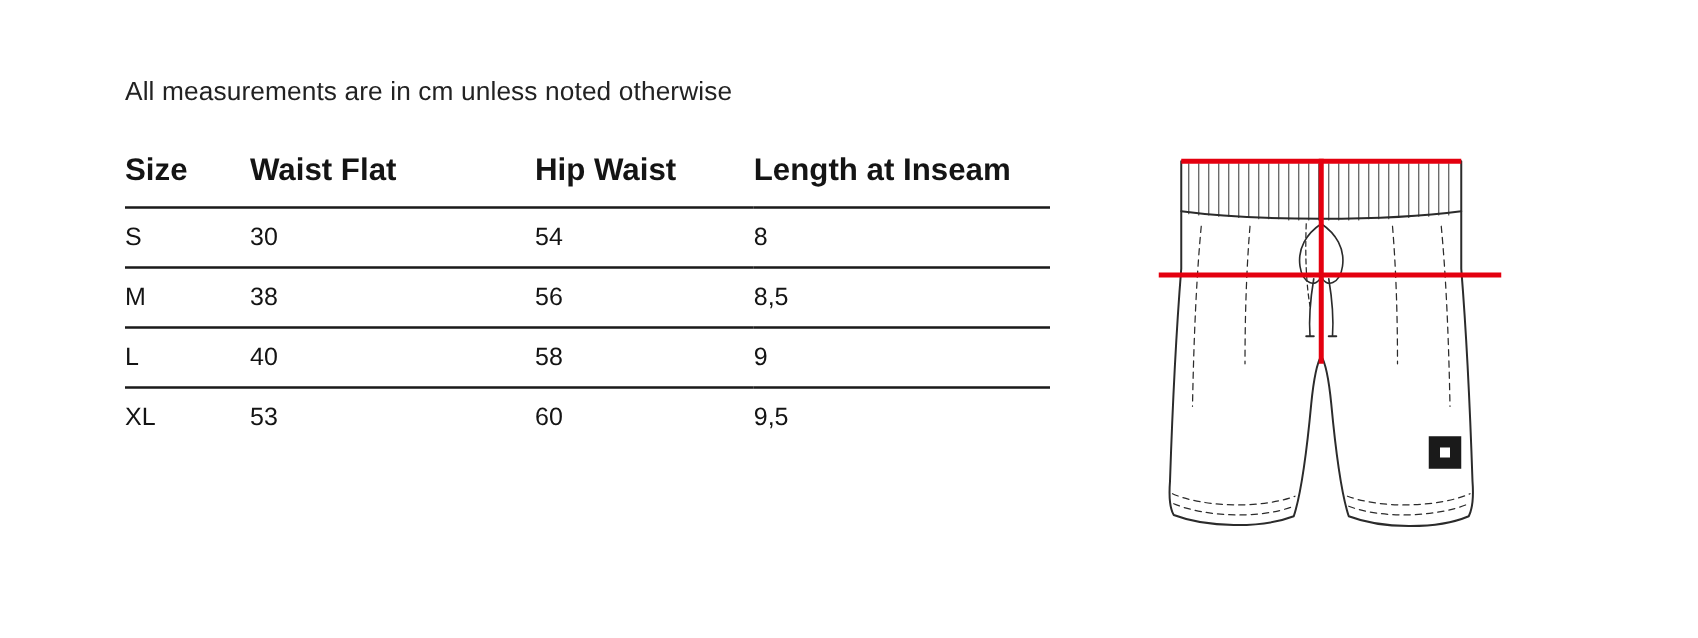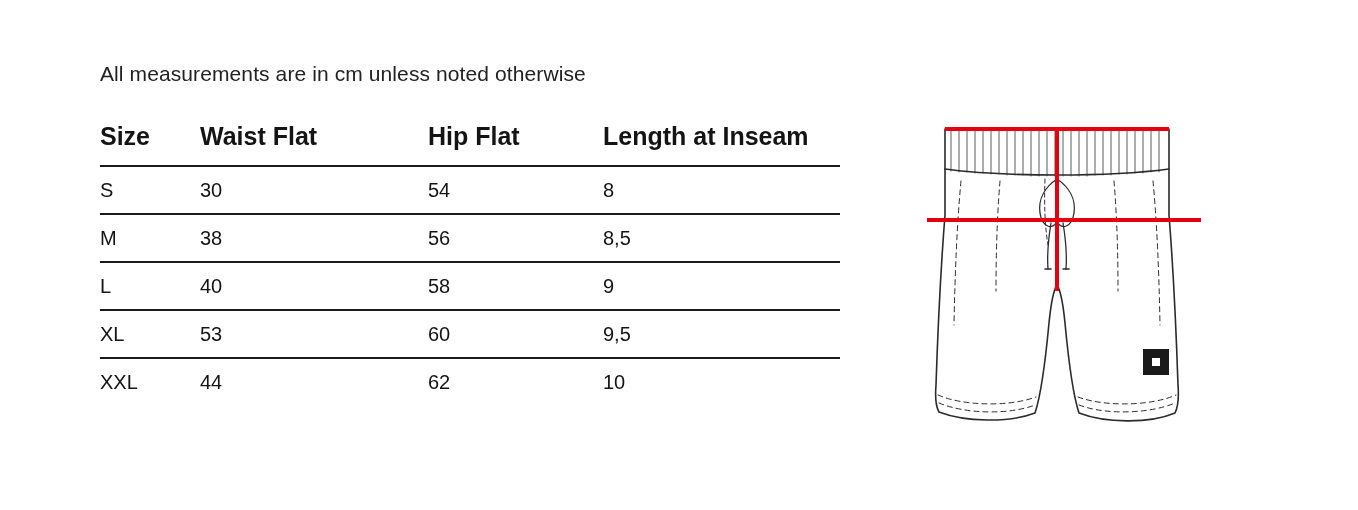--- a/index.html
+++ b/index.html
@@ -91,21 +91,21 @@
 <div class="page">
 
   <div class="chart-wrap">
     <div class="note">All measurements are in cm unless noted otherwise</div>
 
     <table class="size-table">
       <thead>
         <tr>
           <th class="col-size">Size</th>
           <th class="col-waist">Waist Flat</th>
-          <th class="col-hip">Hip Flat</th>
+          <th class="col-hip">Hip Waist</th>
           <th class="col-length">Length at Inseam</th>
         </tr>
       </thead>
       <tbody>
         <tr>
           <td class="cell-size">S</td>
           <td class="cell-waist">30</td>
           <td class="cell-hip">54</td>
           <td class="cell-length">8</td>
         </tr>
@@ -119,26 +119,20 @@
           <td class="cell-size">L</td>
           <td class="cell-waist">40</td>
           <td class="cell-hip">58</td>
           <td class="cell-length">9</td>
         </tr>
         <tr>
           <td class="cell-size">XL</td>
           <td class="cell-waist">53</td>
           <td class="cell-hip">60</td>
           <td class="cell-length">9,5</td>
-        </tr>
-        <tr>
-          <td class="cell-size">XXL</td>
-          <td class="cell-waist">44</td>
-          <td class="cell-hip">62</td>
-          <td class="cell-length">10</td>
         </tr>
       </tbody>
     </table>
   </div>
 
   <div class="drawing">
     <svg width="400" height="350" viewBox="0 0 400 350" xmlns="http://www.w3.org/2000/svg">
       <g fill="none" stroke="#2b2b2b" stroke-width="1.6" stroke-linejoin="round" stroke-linecap="round">
 
         <path d="M40 34

